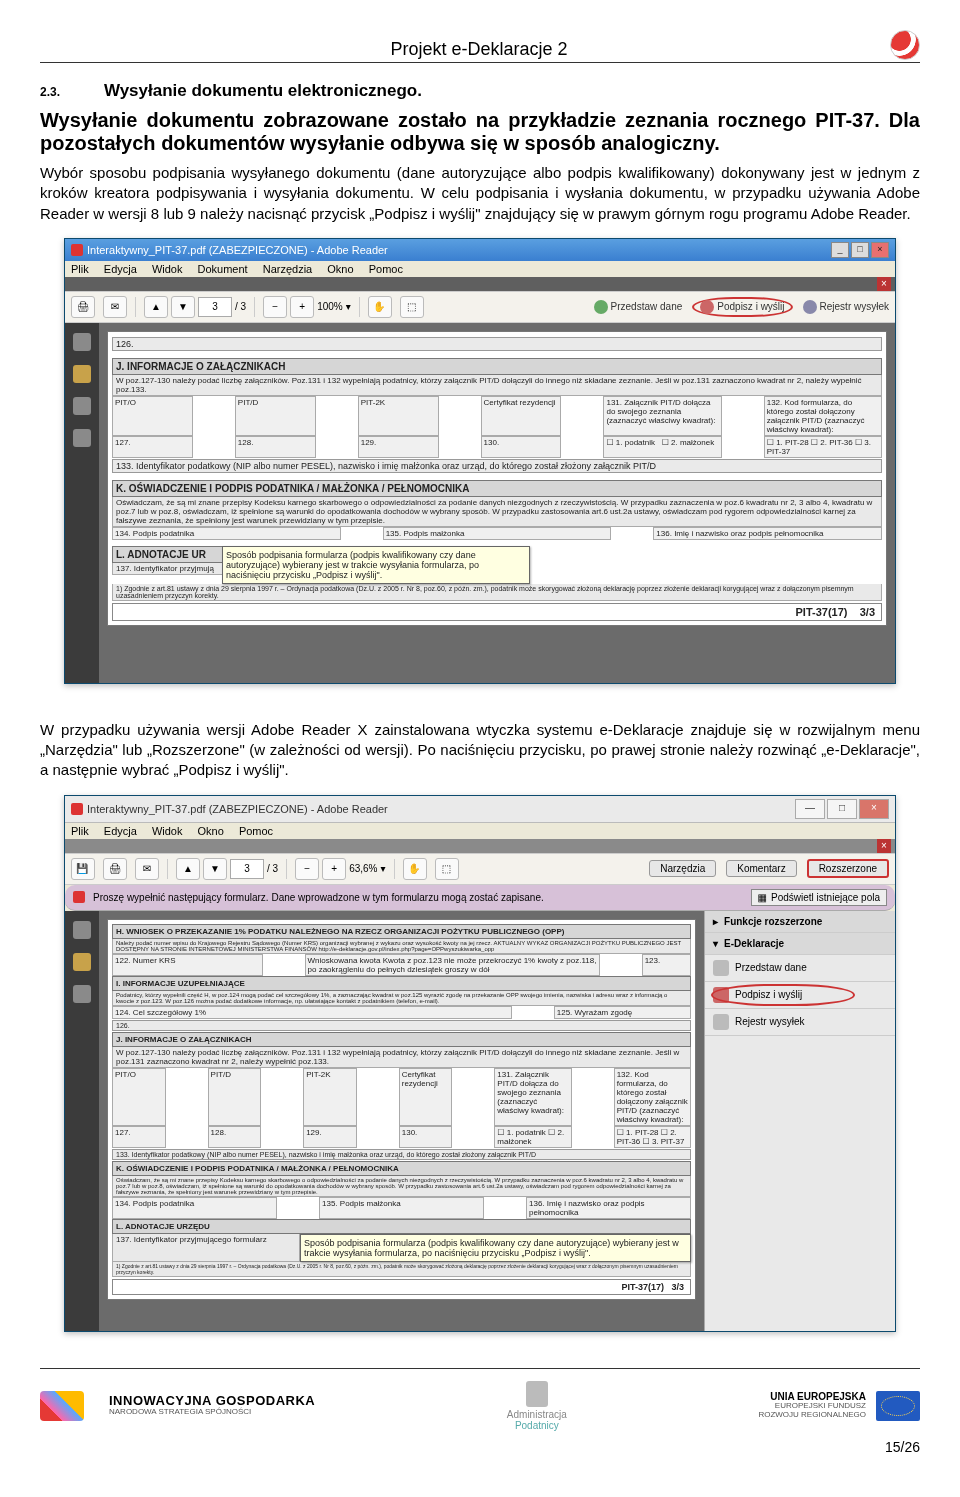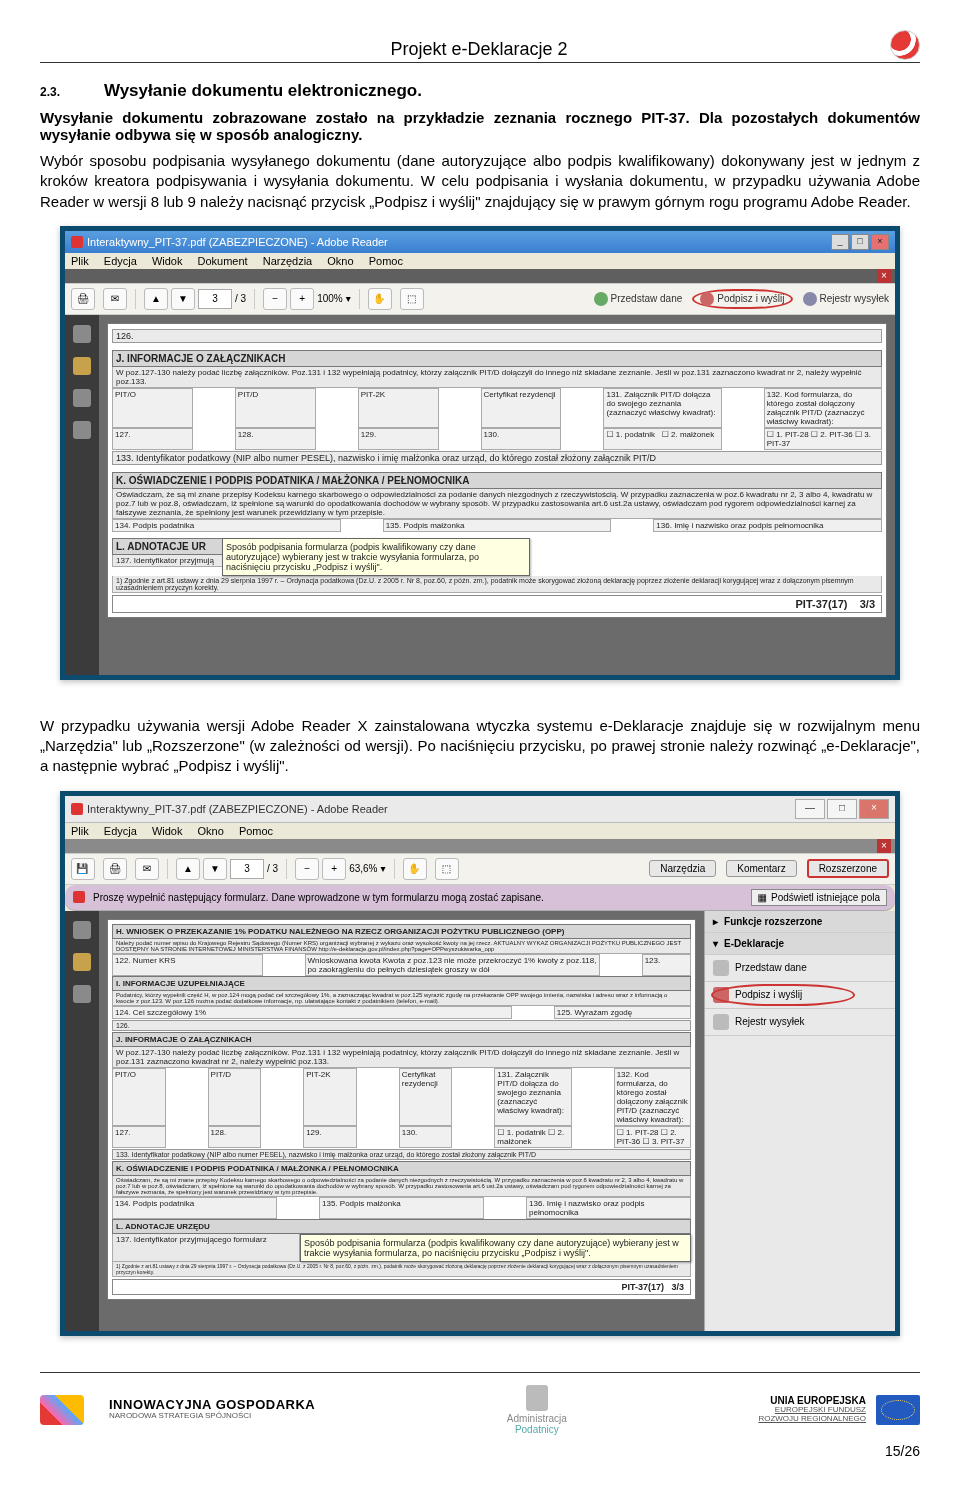--- a/index.html
+++ b/index.html
@@ -38,34 +38,34 @@
     font-size: 12px;
     display: inline-block;
     width: 60px;
   }
   .section-title {
     font-weight: bold;
     font-size: 17px;
   }
   .intro-bold {
     font-weight: bold;
-    font-size: 15px;
+    font-size: 20px;
     margin: 8px 0 8px 0;
     text-align: justify;
   }
   .body-text {
     font-size: 15px;
     text-align: justify;
     margin: 6px 0 14px 0;
     line-height: 1.35;
   }
   .screenshot {
     margin: 8px auto 36px auto;
     width: 830px;
-    border: 5px solid #0c4a6e;
+    border: 1px solid #0c4a6e;
     box-shadow: 0 2px 6px rgba(0,0,0,.25);
     font-size: 10px;
     background: #ece9d8;
   }
   .titlebar {
     background: linear-gradient(#5a9fe0,#3a7fd0);
     color: #fff;
     padding: 3px 6px;
     font-size: 11px;
     display: flex;
@@ -139,21 +139,21 @@
   .footer .left{display:flex;align-items:center;gap:25px;}
   .ig-logo{width:44px;height:30px;background:linear-gradient(45deg,#e53935 30%,#f6a 31%,#5af 60%,#fb0 61%);border-radius:4px;}
   .ig-text{line-height:1.1;}
   .ig-text .big{font-weight:bold;font-size:13px;letter-spacing:.5px;}
   .ig-text .sub{font-size:8px;color:#555;}
   .footer .mid{text-align:center;color:#888;}
   .mid-shield{width:22px;height:26px;background:#bbb;border-radius:3px;margin:0 auto 2px auto;}
   .footer .right{display:flex;align-items:center;gap:10px;}
   .eu-text{text-align:right;line-height:1.1;}
   .eu-text .big{font-weight:bold;font-size:10px;}
-  .eu-text .sub{font-size:8px;color:#555;text-decoration:underline;}
+  .eu-text .sub{font-size:8px;color:#555;}
   .eu-flag{width:44px;height:30px;background:#225ac0;position:relative;border-radius:2px;}
   .eu-flag::after{content:"";position:absolute;inset:5px;border:1.5px dotted #ffd54f;border-radius:50%;}
   .page-num{text-align:right;font-size:14px;margin-top:8px;}
 </style>
 </head>
 <body>
 
 <div class="page">
 
   <div class="top-header">

